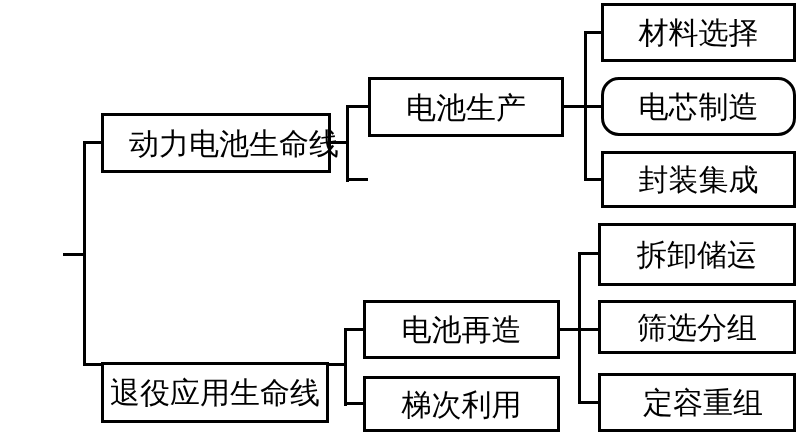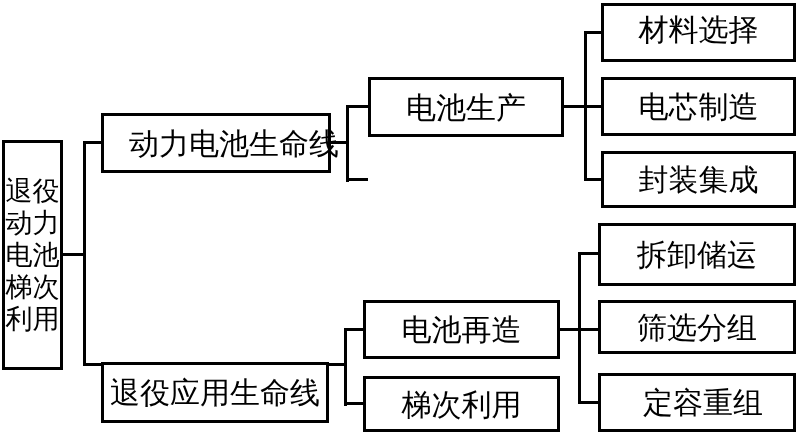--- a/index.html
+++ b/index.html
@@ -43,31 +43,30 @@
   .hline,.vline{
     position:absolute;
     background:var(--line);
   }
 </style>
 </head>
 <body>
 
 <div class="canvas">
 
-  <div class="box root" style="left:2px;top:140px;width:61px;height:230px;">退役动力电池梯次利用</div>
 
   <div class="box" style="left:101px;top:113px;width:230px;height:60px;padding-left:36px;">动力电池生命线</div>
   <div class="box" style="left:101px;top:334px;width:228px;height:61px;margin-top:28px;">退役应用生命线</div>
 
   <div class="box" style="left:368px;top:77px;width:196px;height:60px;font-family:Liberation Serif, serif;">电池生产</div>
   <div class="box" style="left:363px;top:300px;width:197px;height:59px;">电池再造</div>
   <div class="box" style="left:363px;top:376px;width:197px;height:56px;">梯次利用</div>
 
-  <div class="box" style="left:601px;top:3px;width:195px;height:59px;font-family:Liberation Mono, monospace;">材料选择</div>
-  <div class="box" style="left:601px;top:77px;width:195px;height:59px;">电芯制造</div>
+  <div class="box" style="left:601px;top:3px;width:195px;height:59px;">材料选择</div>
+  <div class="box" style="left:601px;top:77px;width:195px;height:59px;border-radius:18px;">电芯制造</div>
   <div class="box" style="left:601px;top:151px;width:195px;height:57px;">封装集成</div>
   <div class="box" style="left:598px;top:223px;width:198px;height:63px;">拆卸储运</div>
   <div class="box" style="left:598px;top:300px;width:198px;height:54px;">筛选分组</div>
   <div class="box" style="left:598px;top:373px;width:198px;height:59px;padding-left:12px;">定容重组</div>
 
   <div class="hline" style="left:63px;top:253px;width:23px;height:3px;"></div>
   <div class="vline" style="left:83px;top:141px;width:3px;height:225px;"></div>
   <div class="hline" style="left:83px;top:141px;width:18px;height:3px;"></div>
   <div class="hline" style="left:83px;top:363px;width:18px;height:3px;"></div>
 

